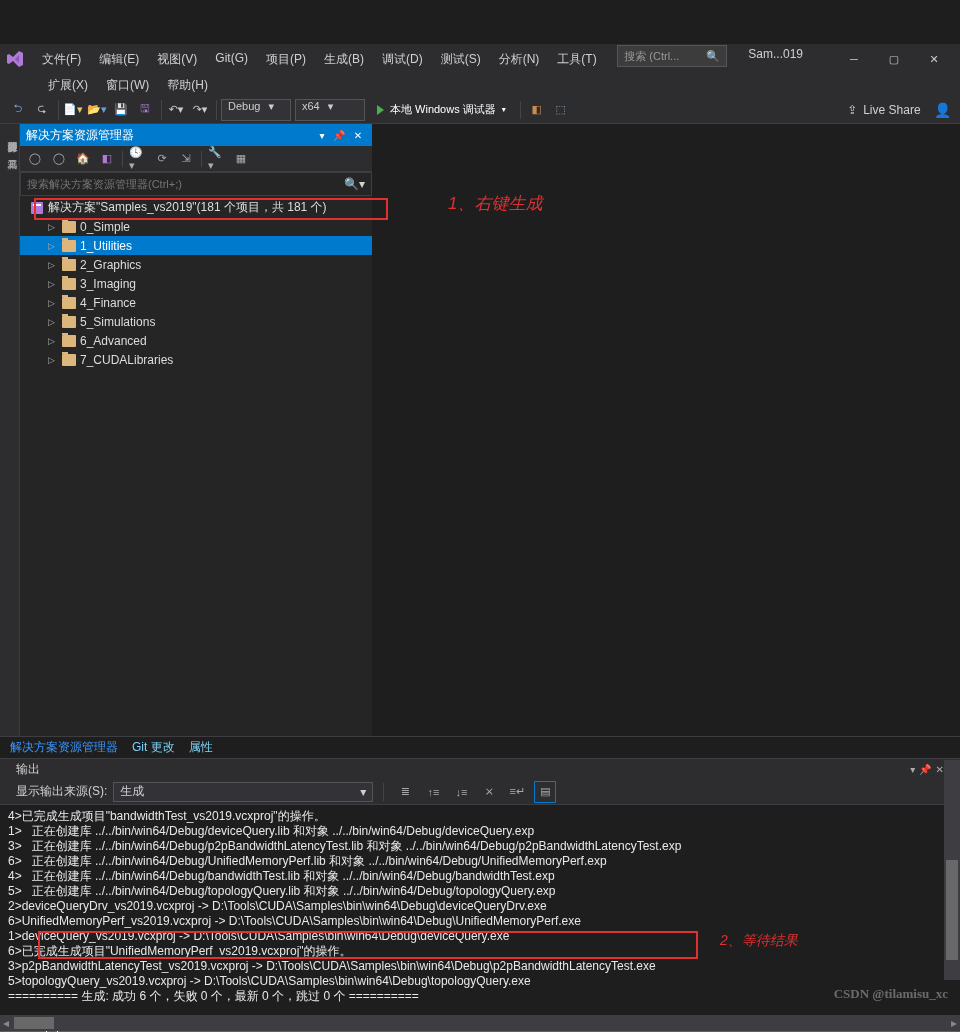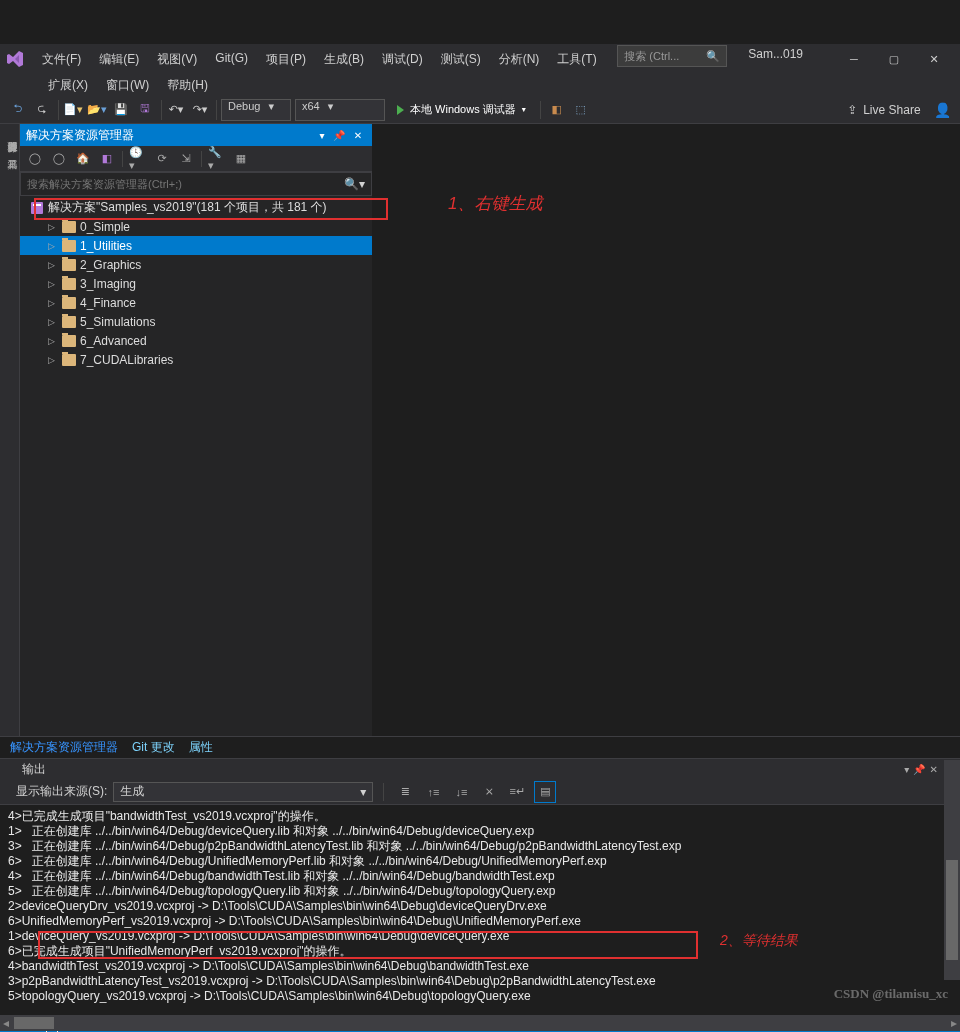--- a/index.html
+++ b/index.html
@@ -55,21 +55,21 @@
   .redbox1 { position:absolute; left:34px; top:198px; width:354px; height:22px; border:2px solid #e03030; pointer-events:none; z-index:5; }
   .annot1 { position:absolute; left:448px; top:192px; color:#e03030; font-size:17px; z-index:5;font-style:italic;}
   
   
   .bottom-tabs { height:22px; background:#1e1e1e; border-top:1px solid #3e3e42; display:flex; align-items:center; gap:14px; padding-left:10px; font-size:12px;}
   .bottom-tabs .tab { color:#7dd3fc; }
   .bottom-tabs .tab.active { color:#3794ff;}
   
   
   .output-panel { background:#1e1e1e; border-top:1px solid #3e3e42;}
-  .out-title { height:20px; background:#2d2d30; display:flex; align-items:center; padding:0 22px; font-size:12px; justify-content:space-between;}
+  .out-title { height:20px; background:#2d2d30; display:flex; align-items:center; padding:0 16px; font-size:12px; justify-content:space-between;}
   .out-title-btns { display:flex; gap:4px;}
   .out-title-btns span { font-size:10px; color:#aaa;}
   .out-toolbar { height:26px; background:#2d2d30; border-bottom:1px solid #3e3e42; display:flex; align-items:center; padding:0 16px; gap:6px; font-size:12px;}
   .out-combo { width:260px; height:20px; background:#333337; border:1px solid #555; display:flex; align-items:center; padding:0 6px; justify-content:space-between;}
   .out-tb-ico { width:22px; height:22px; display:flex; align-items:center; justify-content:center; border:1px solid transparent; color:#aaa; font-size:11px;}
   .out-tb-ico.boxed { border:1px solid #007acc;}
   .console { font-family: "NSimSun","SimSun","Consolas",monospace; font-size:12px; padding:4px 8px; line-height:15px; color:#e8e8e8; background:#1e1e1e; height:210px; overflow:hidden; position:relative;}
   .console .line { white-space:pre; }
   .redbox2 { position:absolute; left:38px; top:931px; width:660px; height:28px; border:2px solid #e03030; pointer-events:none; z-index:5;}
   .annot2 { position:absolute; left:720px; top:932px; color:#e03030; font-size:14px; z-index:5;font-style:italic;}
@@ -138,21 +138,21 @@
     <span class="tb-btn" style="color:#b179d8">🖫</span>
   </div>
   <div class="tb-group">
     <span class="tb-btn">↶▾</span>
     <span class="tb-btn">↷▾</span>
   </div>
   <div class="tb-combo" style="width:70px;">
     <span>Debug</span>
       <span>▾</span>
   </div>
-  <div class="tb-combo" style="width:90px;">
+  <div class="tb-combo" style="width:70px;">
     <span>x64</span>
       <span>▾</span>
   </div>
   <div class="start-btn">
     <span class="play-tri"></span>
     <span>本地 Windows 调试器</span>
     <span style="font-size:8px;">▾</span>
   </div>
   <div style="border-left:1px solid #444;height:18px;margin:0 2px;"></div>
   <span class="tb-btn" style="color:#c98b4e;">◧</span>
@@ -289,23 +289,23 @@
       <div class="line">4&gt;已完成生成项目"bandwidthTest_vs2019.vcxproj"的操作。</div>
       <div class="line">1&gt;   正在创建库 ../../bin/win64/Debug/deviceQuery.lib 和对象 ../../bin/win64/Debug/deviceQuery.exp</div>
       <div class="line">3&gt;   正在创建库 ../../bin/win64/Debug/p2pBandwidthLatencyTest.lib 和对象 ../../bin/win64/Debug/p2pBandwidthLatencyTest.exp</div>
       <div class="line">6&gt;   正在创建库 ../../bin/win64/Debug/UnifiedMemoryPerf.lib 和对象 ../../bin/win64/Debug/UnifiedMemoryPerf.exp</div>
       <div class="line">4&gt;   正在创建库 ../../bin/win64/Debug/bandwidthTest.lib 和对象 ../../bin/win64/Debug/bandwidthTest.exp</div>
       <div class="line">5&gt;   正在创建库 ../../bin/win64/Debug/topologyQuery.lib 和对象 ../../bin/win64/Debug/topologyQuery.exp</div>
       <div class="line">2&gt;deviceQueryDrv_vs2019.vcxproj -&gt; D:\Tools\CUDA\Samples\bin\win64\Debug\deviceQueryDrv.exe</div>
       <div class="line">6&gt;UnifiedMemoryPerf_vs2019.vcxproj -&gt; D:\Tools\CUDA\Samples\bin\win64\Debug\UnifiedMemoryPerf.exe</div>
       <div class="line">1&gt;deviceQuery_vs2019.vcxproj -&gt; D:\Tools\CUDA\Samples\bin\win64\Debug\deviceQuery.exe</div>
       <div class="line">6&gt;已完成生成项目"UnifiedMemoryPerf_vs2019.vcxproj"的操作。</div>
-      <div class="line">4&gt;bandwidthTest_vs2019.vcxproj -&gt; D:\Tools\CUDA\Samples\bin\win64\Debug\bandwidthTest.exe</div>
       <div class="line">3&gt;p2pBandwidthLatencyTest_vs2019.vcxproj -&gt; D:\Tools\CUDA\Samples\bin\win64\Debug\p2pBandwidthLatencyTest.exe</div>
       <div class="line">5&gt;topologyQuery_vs2019.vcxproj -&gt; D:\Tools\CUDA\Samples\bin\win64\Debug\topologyQuery.exe</div>
+      <div class="line">========== 生成: 成功 6 个，失败 0 个，最新 0 个，跳过 0 个 ==========</div>
     </div>
   <div class="scrollbar-h">
     <span style="width:12px;text-align:center;color:#888;">◂</span>
     <div style="position:absolute;left:14px;width:40px;height:12px;background:#686868;top:2px;"></div>
     <span style="margin-left:auto;width:12px;text-align:center;color:#888;">▸</span>
   </div>
 </div>
 
 <div class="scrollbar-v">
   <div class="scroll-thumb" style="top:100px;height:100px;"></div>

